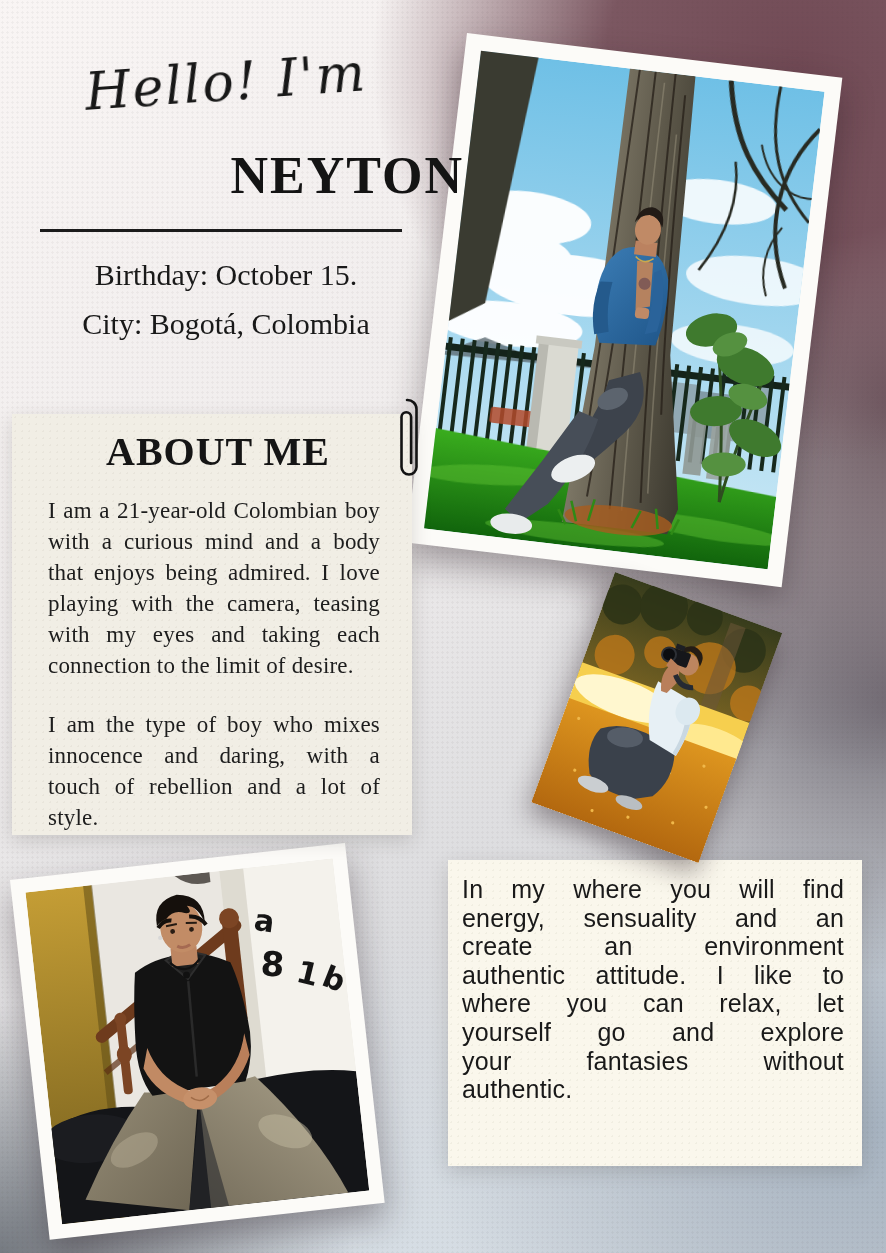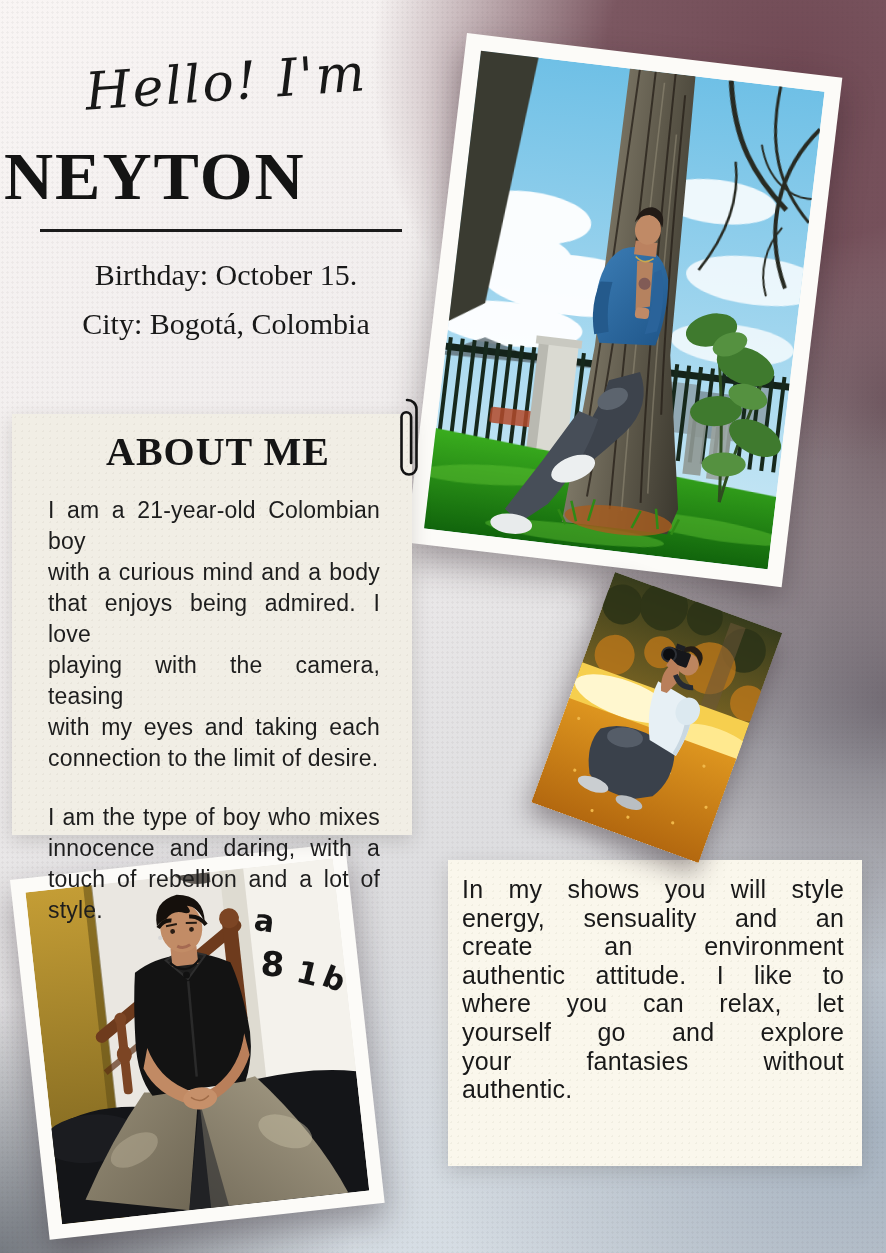--- a/index.html
+++ b/index.html
@@ -21,22 +21,22 @@
     background-size:5px 5px;
   }
   
   .hero{position:absolute;left:0;top:0;width:452px;z-index:1;}
   .greeting{
     position:absolute;left:0;top:52px;width:100%;text-align:center;
     font-family:"DejaVu Serif",serif;font-style:italic;font-size:52px;letter-spacing:2px;
     color:#181818;transform:rotate(-4deg);
   }
   .big-name{
-    position:absolute;left:0;top:138px;width:100%;text-align:left;margin:4px;
-    font-family:"Liberation Serif",serif;font-weight:bold;font-size:68px;letter-spacing:2px;
+    position:absolute;left:0;top:138px;width:100%;text-align:right;margin:12px;
+    font-family:"Liberation Serif",serif;font-weight:bold;font-size:52px;letter-spacing:2px;
     color:#141414;line-height:1;
   }
   .name-rule{position:absolute;left:40px;top:229px;width:362px;height:3px;background:#1b1b1b;}
   .facts{position:absolute;left:0;top:250px;width:100%;text-align:center;
     font-family:"Liberation Serif",serif;font-weight:normal;font-size:30px;line-height:49px;color:#191919;}
   
   .photo{position:absolute;transform-origin:top left;box-shadow:0 16px 34px rgba(35,22,28,.38);}
   .framed{background:#fcfbf8;}
   .photo svg{display:block;}
   .photo1{left:467px;top:33px;width:346px;height:481px;padding:16px;transform:rotate(6.8deg);z-index:1;}
@@ -48,21 +48,21 @@
     background-color:#f1eee5;
     background-image:radial-gradient(rgba(120,110,90,.07) 1px, transparent 1px);
     background-size:7px 7px;
     box-shadow:0 6px 18px rgba(60,55,50,.18);
   }
   .about-card{left:12px;top:414px;width:400px;height:421px;z-index:3;padding:0;box-sizing:border-box;}
   .about-heading{
     margin:14px 22px 0 34px;text-align:center;
     font-family:"Liberation Serif",serif;font-weight:bold;font-size:40px;letter-spacing:1px;color:#151515;
   }
-  .about-body{margin:20px 32px 8px 36px;}
+  .about-body{margin:20px 32px 8px 36px;font-family:Liberation Serif, serif;}
   .para{font-size:23px;line-height:31px;letter-spacing:.2px;color:#1d1d1d;}
   .para + .para{margin-top:28px;}
   .shows-card{left:448px;top:860px;width:414px;height:306px;background-color:#faf7ec;z-index:2;box-sizing:border-box;}
   .shows-body{margin:15px 18px 0 14px;font-size:25px;line-height:28.6px;letter-spacing:.2px;color:#191919;}
   .jline{text-align:justify;text-align-last:justify;}
   .jline.jlast{text-align-last:left;}
   
   .paperclip{position:absolute;left:380px;top:-19px;width:32px;height:88px;}
 </style>
 </head>
@@ -307,21 +307,21 @@
         <rect x="77" y="51" width="23" height="15" rx="2" fill="#15161a"></rect>
         <circle cx="79" cy="59" r="7" fill="#0c0d10" stroke="#2c2f35" stroke-width="2"></circle>
         <rect x="83" y="46" width="9" height="5" fill="#1d1f24"></rect>
         <path d="M93,67 L82,62 L80,70 L90,75 Z" fill="#b97f5a"></path>
       </g>
     </svg>
   </figure>
 
   <section class="card shows-card">
     <div class="shows-body">
-        <div class="jline">In my shows you will style</div>
+        <div class="jline">In my where you will find</div>
         <div class="jline">energy, sensuality and an</div>
         <div class="jline">create an environment</div>
         <div class="jline">authentic attitude. I like to</div>
         <div class="jline">where you can relax, let</div>
         <div class="jline">yourself go and explore</div>
         <div class="jline">your fantasies without</div>
         <div class="jline jlast">authentic.</div>
       </div>
   </section>
 

